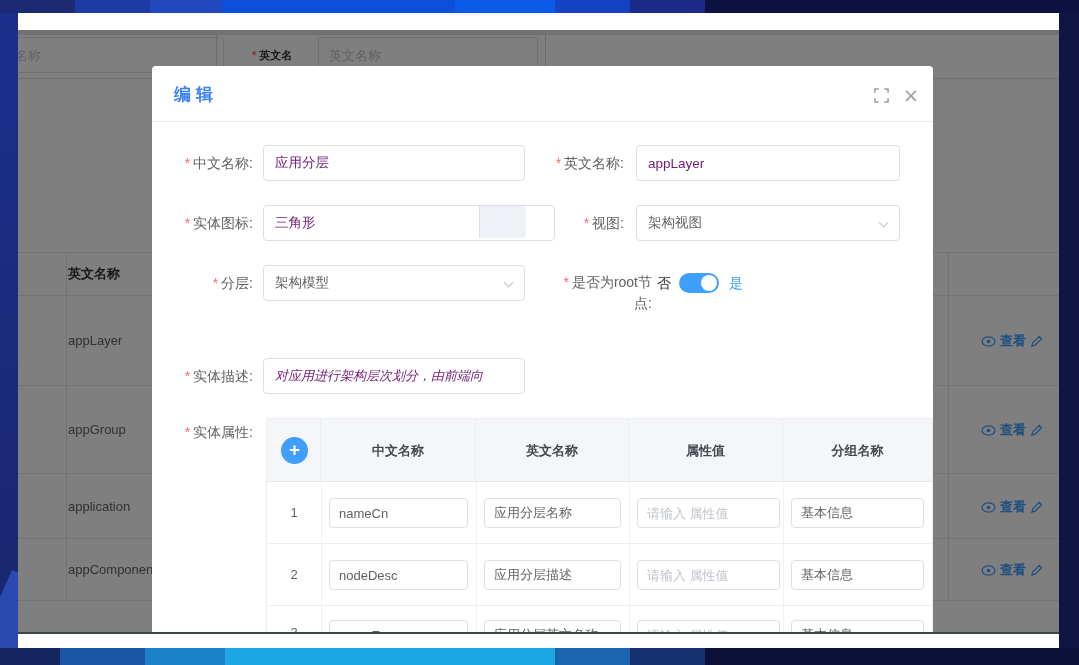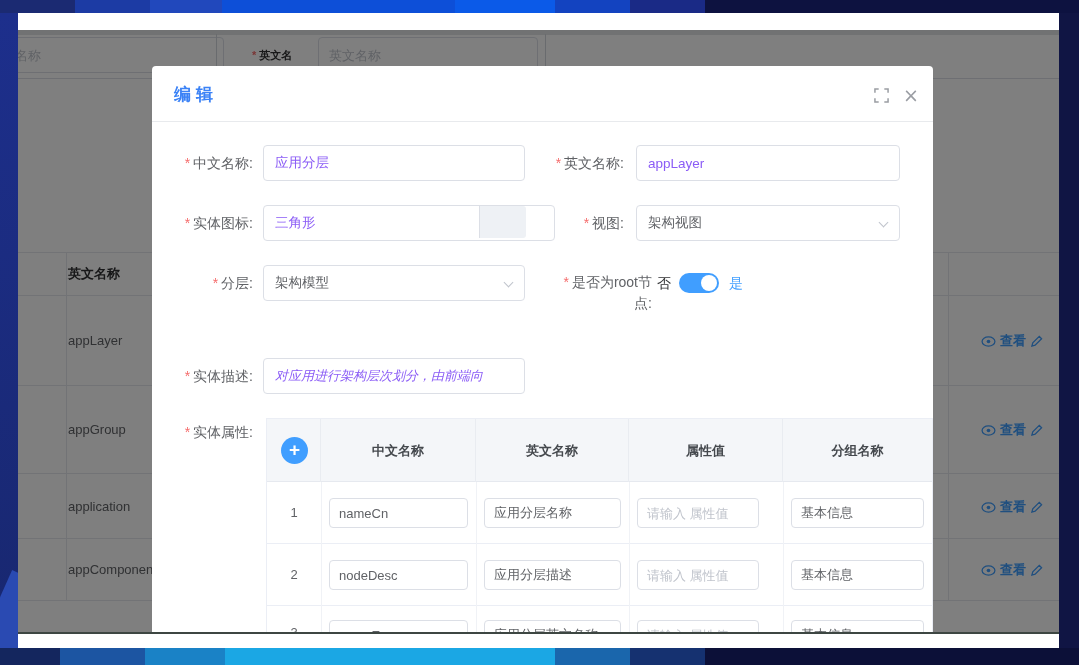--- a/index.html
+++ b/index.html
@@ -58,21 +58,21 @@
   
   .modal{position:absolute;left:134px;top:36px;width:781px;height:566px;background:#fff;border-radius:4px 4px 0 0;z-index:10;font-size:14px;}
   .modal-header{position:absolute;left:0;top:0;width:781px;height:56px;border-bottom:1px solid #e8eaed;}
   .modal-title{position:absolute;left:22px;top:17px;font-size:17px;font-weight:bold;letter-spacing:5px;color:#3b82f6;}
   .hd-icon{position:absolute;top:22px;width:16px;height:16px;color:#9a9da3;cursor:pointer;}
   .hd-icon.fs{left:722px;}
   .hd-icon.cl{left:751px;font-size:19px;line-height:14px;text-align:center;font-family:"DejaVu Sans",sans-serif;}
 
   .frow-label{position:absolute;height:36px;line-height:36px;text-align:right;color:#606266;font-weight:500;}
   .req{color:#f56c6c;margin-right:3px;}
-  .m-ipt{position:absolute;height:36px;background:#fff;border:1px solid #dcdfe6;border-radius:4px;font-size:13.5px;color:#8b5cf6;padding:0 11px;outline:none;width:262px;}
+  .m-ipt{position:absolute;height:36px;background:#fff;border:1px solid #dcdfe6;border-radius:4px;font-size:13.5px;color:#701a75;padding:0 11px;outline:none;width:262px;}
   .m-ipt::placeholder{color:#c0c4cc;}
   .sel{position:absolute;height:36px;border:1px solid #dcdfe6;border-radius:4px;background:#fff;line-height:34px;padding:0 11px;color:#606266;font-size:13.5px;cursor:pointer;}
   .chev{position:absolute;right:12px;top:13px;width:7px;height:7px;border-right:1.4px solid #c0c4cc;border-bottom:1.4px solid #c0c4cc;transform:rotate(45deg);}
   .append{position:absolute;right:1px;top:1px;width:47px;height:32px;background:#eef1f5;border-left:1px solid #dcdfe6;border-radius:0 3px 3px 0;cursor:pointer;}
 
   .root-label{position:absolute;left:398px;top:206px;width:102px;line-height:21px;text-align:right;color:#606266;font-weight:500;word-break:break-all;}
   .sw-off{position:absolute;left:505px;top:207px;line-height:20px;color:#303133;}
   .switch{position:absolute;left:527px;top:207px;width:40px;height:20px;border-radius:10px;background:#409eff;cursor:pointer;}
   .switch .knob{position:absolute;right:2px;top:2px;width:16px;height:16px;border-radius:50%;background:#fff;}
   .sw-on{position:absolute;left:577px;top:207px;line-height:20px;color:#409eff;}
@@ -87,21 +87,21 @@
   .attr-h.h3{left:362px;width:154px;}
   .attr-h.h4{left:516px;width:149px;border-right:none;}
   .add-btn{position:absolute;left:14px;top:18px;width:27px;height:27px;border-radius:50%;background:#409eff;color:#fff;font-size:19px;line-height:25px;text-align:center;cursor:pointer;}
   .attr-row{position:absolute;left:0;width:665px;height:62px;border-bottom:1px solid #ebeef5;}
   .attr-row .idx{position:absolute;left:0;top:0;width:54px;height:62px;line-height:62px;text-align:center;font-size:13px;color:#606266;}
   .attr-row .cline{position:absolute;top:0;height:62px;width:1px;background:#f0f2f6;}
   .cell-ipt{position:absolute;top:16px;height:30px;background:#fff;border:1px solid #dcdfe6;border-radius:4px;font-size:13px;color:#606266;padding:0 9px;outline:none;white-space:nowrap;overflow:hidden;}
   .cell-ipt::placeholder{color:#c0c4cc;}
   .ci0{left:62px;width:139px;}
   .ci1{left:217px;width:137px;}
-  .ci2{left:370px;width:122px;}
+  .ci2{left:370px;width:143px;}
   .ci3{left:524px;width:133px;}
 </style>
 </head>
 <body>
 
 <div class="band b0"></div>
 <div class="band b1"></div>
 <div class="band b2"></div>
 <div class="band b3"></div>
 <div class="band b4"></div>

